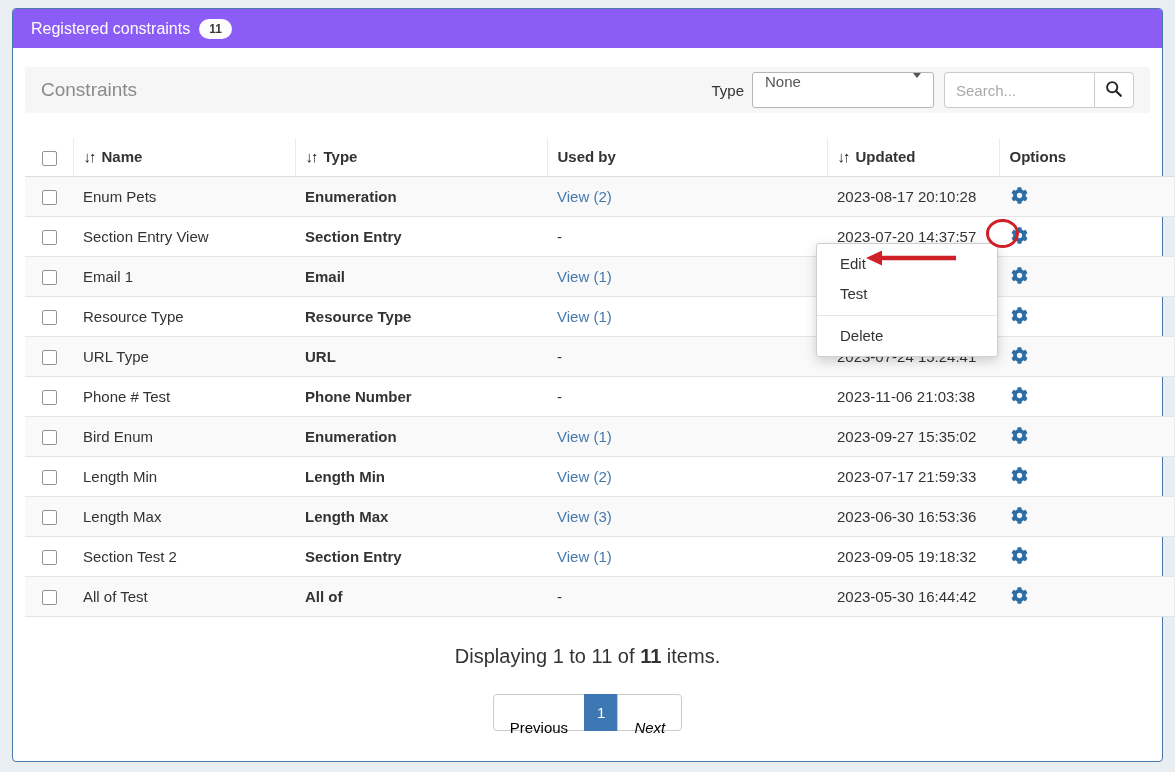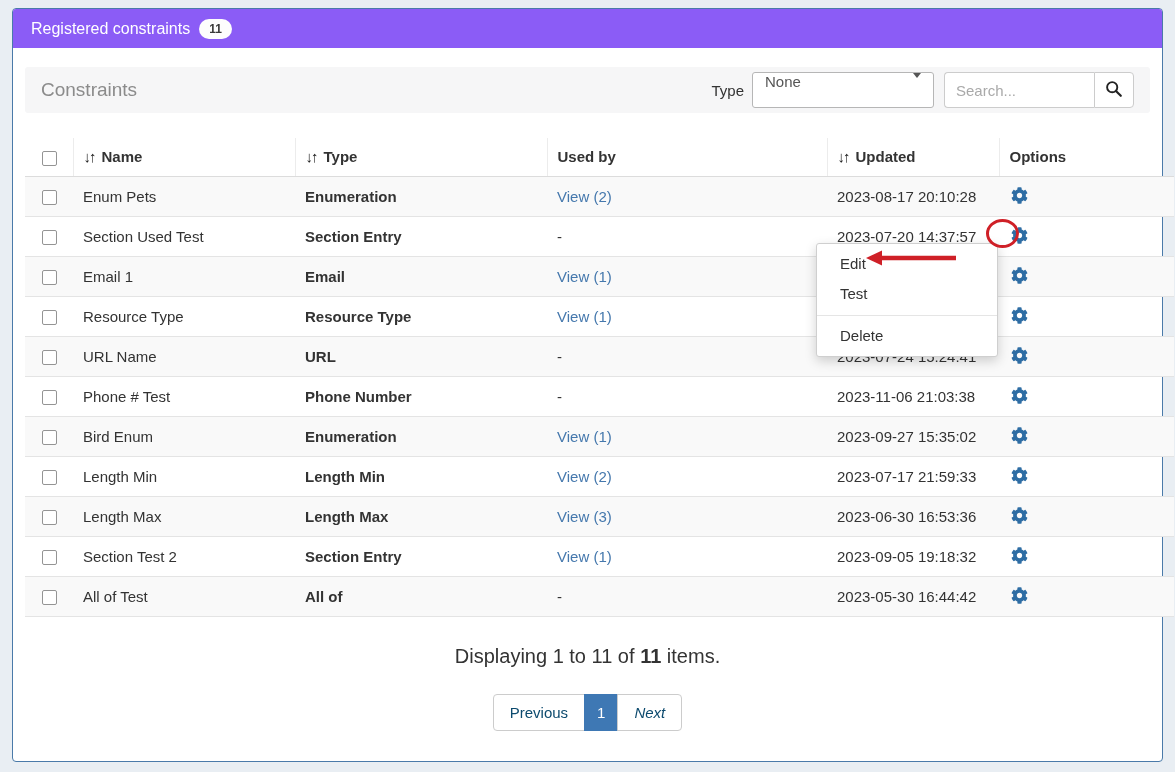--- a/index.html
+++ b/index.html
@@ -76,22 +76,22 @@
   .gear-btn svg { width:17px; height:17px; fill:#2e6da4; }
   input[type="checkbox"] {
     appearance:none; -webkit-appearance:none; width:15px; height:15px;
     border:1px solid #949494; border-radius:2px; background:#fff;
     cursor:pointer; vertical-align:middle;
   }
   .summary { margin-top:28px; text-align:center; font-size:20px; color:#333; }
   .summary .bold { font-weight:bold; }
   .pagination { margin-top:26px; display:flex; justify-content:center; }
   .page-item {
-    height:37px; line-height:35px; padding:0 16px; border:1px solid #ccc;
-    margin-left:-1px; font-size:15px; color:#0c4a6e; cursor:pointer; background:#fff;
+    height:37px; line-height:35px; padding:15px 16px; border:1px solid #ccc;
+    margin-left:-1px; font-size:15px; color:#000000; cursor:pointer; background:#fff;
   }
   .page-item:first-child { border-radius:4px 0 0 4px; margin-left:0; }
   .page-item:last-child { border-radius:0 4px 4px 0;font-style:italic; }
   .page-item.active { background:#3e78b4; border-color:#3e78b4; color:#fff; padding:0 12px; }
   .options-menu {
     position:absolute; left:816px; top:243px; width:182px; z-index:20;
     background:#ffffff; border:1px solid #cfcfcf; border-radius:3px;
     box-shadow:0 4px 12px rgba(0,0,0,0.18); padding:5px 0;
   }
   .menu-item { height:30px; line-height:30px; padding:0 23px; font-size:15px; color:#333; cursor:pointer; }
@@ -177,21 +177,21 @@
         <span>
           <svg viewBox="0 0 512 512">
                     <path d="M487.4 315.7l-42.6-24.6c4.3-23.2 4.3-47 0-70.2l42.6-24.6c4.9-2.8 7.1-8.6 5.5-14-11.1-35.6-30-67.8-54.7-94.6-3.8-4.1-10-5.1-14.8-2.3L380.8 110c-17.9-15.4-38.5-27.3-60.8-35.1V25.8c0-5.6-3.9-10.5-9.4-11.7-36.7-8.2-74.3-7.8-109.2 0-5.5 1.2-9.4 6.1-9.4 11.7V75c-22.2 7.9-42.8 19.8-60.8 35.1L88.7 85.5c-4.9-2.8-11-1.9-14.8 2.3-24.7 26.7-43.6 58.9-54.7 94.6-1.7 5.4.6 11.2 5.5 14L67.3 221c-4.3 23.2-4.3 47 0 70.2l-42.6 24.6c-4.9 2.8-7.1 8.6-5.5 14 11.1 35.6 30 67.8 54.7 94.6 3.8 4.1 10 5.1 14.8 2.3l42.6-24.6c17.9 15.4 38.5 27.3 60.8 35.1v49.2c0 5.6 3.9 10.5 9.4 11.7 36.7 8.2 74.3 7.8 109.2 0 5.5-1.2 9.4-6.1 9.4-11.7v-49.2c22.2-7.9 42.8-19.8 60.8-35.1l42.6 24.6c4.9 2.8 11 1.9 14.8-2.3 24.7-26.7 43.6-58.9 54.7-94.6 1.5-5.5-.7-11.3-5.6-14.1zM256 336c-44.1 0-80-35.9-80-80s35.9-80 80-80 80 35.9 80 80-35.9 80-80 80z"></path>
                   </svg>
         </span>
       </button>
     </td>
   </tr>
           <tr>
     <td><input type="checkbox" style=""></td>
-    <td>Section Used Test</td>
+    <td>Section Entry View</td>
     <td class="type-cell">Section Entry</td>
     <td><a class="view-link dash">-</a></td>
     <td>2023-07-20 14:37:57</td>
     <td>
       <button class="gear-btn">
         <span>
           <svg viewBox="0 0 512 512">
                     <path d="M487.4 315.7l-42.6-24.6c4.3-23.2 4.3-47 0-70.2l42.6-24.6c4.9-2.8 7.1-8.6 5.5-14-11.1-35.6-30-67.8-54.7-94.6-3.8-4.1-10-5.1-14.8-2.3L380.8 110c-17.9-15.4-38.5-27.3-60.8-35.1V25.8c0-5.6-3.9-10.5-9.4-11.7-36.7-8.2-74.3-7.8-109.2 0-5.5 1.2-9.4 6.1-9.4 11.7V75c-22.2 7.9-42.8 19.8-60.8 35.1L88.7 85.5c-4.9-2.8-11-1.9-14.8 2.3-24.7 26.7-43.6 58.9-54.7 94.6-1.7 5.4.6 11.2 5.5 14L67.3 221c-4.3 23.2-4.3 47 0 70.2l-42.6 24.6c-4.9 2.8-7.1 8.6-5.5 14 11.1 35.6 30 67.8 54.7 94.6 3.8 4.1 10 5.1 14.8 2.3l42.6-24.6c17.9 15.4 38.5 27.3 60.8 35.1v49.2c0 5.6 3.9 10.5 9.4 11.7 36.7 8.2 74.3 7.8 109.2 0 5.5-1.2 9.4-6.1 9.4-11.7v-49.2c22.2-7.9 42.8-19.8 60.8-35.1l42.6 24.6c4.9 2.8 11 1.9 14.8-2.3 24.7-26.7 43.6-58.9 54.7-94.6 1.5-5.5-.7-11.3-5.6-14.1zM256 336c-44.1 0-80-35.9-80-80s35.9-80 80-80 80 35.9 80 80-35.9 80-80 80z"></path>
                   </svg>
         </span>
@@ -225,21 +225,21 @@
         <span>
           <svg viewBox="0 0 512 512">
                     <path d="M487.4 315.7l-42.6-24.6c4.3-23.2 4.3-47 0-70.2l42.6-24.6c4.9-2.8 7.1-8.6 5.5-14-11.1-35.6-30-67.8-54.7-94.6-3.8-4.1-10-5.1-14.8-2.3L380.8 110c-17.9-15.4-38.5-27.3-60.8-35.1V25.8c0-5.6-3.9-10.5-9.4-11.7-36.7-8.2-74.3-7.8-109.2 0-5.5 1.2-9.4 6.1-9.4 11.7V75c-22.2 7.9-42.8 19.8-60.8 35.1L88.7 85.5c-4.9-2.8-11-1.9-14.8 2.3-24.7 26.7-43.6 58.9-54.7 94.6-1.7 5.4.6 11.2 5.5 14L67.3 221c-4.3 23.2-4.3 47 0 70.2l-42.6 24.6c-4.9 2.8-7.1 8.6-5.5 14 11.1 35.6 30 67.8 54.7 94.6 3.8 4.1 10 5.1 14.8 2.3l42.6-24.6c17.9 15.4 38.5 27.3 60.8 35.1v49.2c0 5.6 3.9 10.5 9.4 11.7 36.7 8.2 74.3 7.8 109.2 0 5.5-1.2 9.4-6.1 9.4-11.7v-49.2c22.2-7.9 42.8-19.8 60.8-35.1l42.6 24.6c4.9 2.8 11 1.9 14.8-2.3 24.7-26.7 43.6-58.9 54.7-94.6 1.5-5.5-.7-11.3-5.6-14.1zM256 336c-44.1 0-80-35.9-80-80s35.9-80 80-80 80 35.9 80 80-35.9 80-80 80z"></path>
                   </svg>
         </span>
       </button>
     </td>
   </tr>
           <tr>
     <td><input type="checkbox" style=""></td>
-    <td>URL Name</td>
+    <td>URL Type</td>
     <td class="type-cell">URL</td>
     <td><a class="view-link dash">-</a></td>
     <td>2023-07-24 15:24:41</td>
     <td>
       <button class="gear-btn">
         <span>
           <svg viewBox="0 0 512 512">
                     <path d="M487.4 315.7l-42.6-24.6c4.3-23.2 4.3-47 0-70.2l42.6-24.6c4.9-2.8 7.1-8.6 5.5-14-11.1-35.6-30-67.8-54.7-94.6-3.8-4.1-10-5.1-14.8-2.3L380.8 110c-17.9-15.4-38.5-27.3-60.8-35.1V25.8c0-5.6-3.9-10.5-9.4-11.7-36.7-8.2-74.3-7.8-109.2 0-5.5 1.2-9.4 6.1-9.4 11.7V75c-22.2 7.9-42.8 19.8-60.8 35.1L88.7 85.5c-4.9-2.8-11-1.9-14.8 2.3-24.7 26.7-43.6 58.9-54.7 94.6-1.7 5.4.6 11.2 5.5 14L67.3 221c-4.3 23.2-4.3 47 0 70.2l-42.6 24.6c-4.9 2.8-7.1 8.6-5.5 14 11.1 35.6 30 67.8 54.7 94.6 3.8 4.1 10 5.1 14.8 2.3l42.6-24.6c17.9 15.4 38.5 27.3 60.8 35.1v49.2c0 5.6 3.9 10.5 9.4 11.7 36.7 8.2 74.3 7.8 109.2 0 5.5-1.2 9.4-6.1 9.4-11.7v-49.2c22.2-7.9 42.8-19.8 60.8-35.1l42.6 24.6c4.9 2.8 11 1.9 14.8-2.3 24.7-26.7 43.6-58.9 54.7-94.6 1.5-5.5-.7-11.3-5.6-14.1zM256 336c-44.1 0-80-35.9-80-80s35.9-80 80-80 80 35.9 80 80-35.9 80-80 80z"></path>
                   </svg>
         </span>

